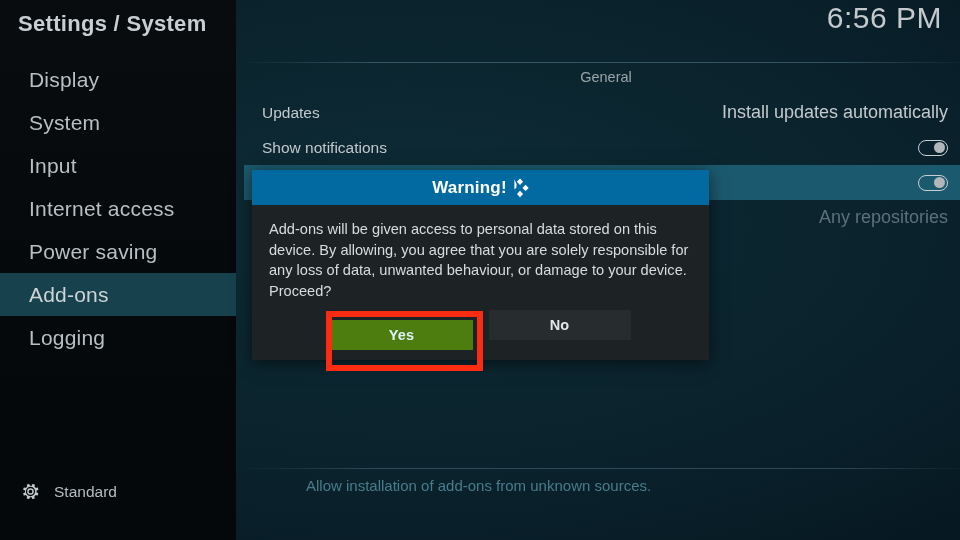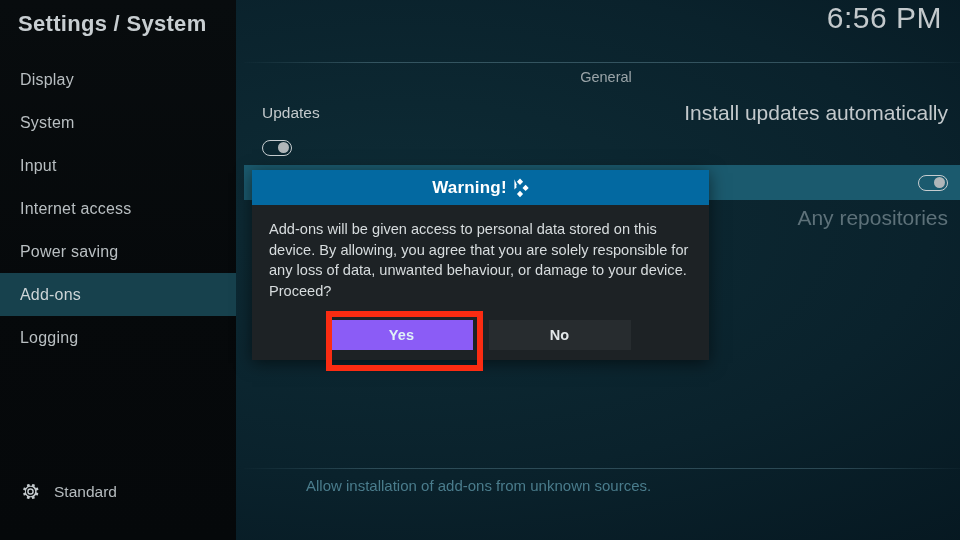--- a/index.html
+++ b/index.html
@@ -22,23 +22,23 @@
     position:absolute; left:0; top:0;
     width:236px; height:540px;
     background:linear-gradient(180deg,#080c0e 0%,#06090b 55%,#05080a 100%);
     z-index:5;
   }
   .sidebar-list { position:absolute; left:0; top:58px; width:236px; }
   .side-item {
     position:relative;
     height:43px;
     display:flex; align-items:center;
-    padding-left:20px;
+    padding-left:29px;
     color:#b9bfc2;
-    font-size:16px;
+    font-size:21px;
     letter-spacing:.2px;
     white-space:nowrap;
   }
   .side-item.selected {
     background:#17414d;
     color:#cdd4d7;
   }
 
   .profile {
     position:absolute; left:20px; bottom:38px;
@@ -78,21 +78,21 @@
   .rows { position:absolute; left:0; top:95px; width:724px; }
   .row {
     position:relative;
     height:35px;
     display:flex; align-items:center; justify-content:space-between;
     padding:0 20px 0 18px;
     gap:8px;
   }
   .row.hl { background:#1b5a6e; }
   .row-label { font-size:15.5px; color:#c3c9cc; white-space:nowrap; }
-  .row-value { font-size:21px; color:#c3c9cc; white-space:nowrap; }
+  .row-value { font-size:18px; color:#c3c9cc; white-space:nowrap; }
   .row-value.dim { color:#5d7179; }
 
   .toggle {
     width:30px; height:16px;
     border:1.6px solid #c7cdd0;
     border-radius:9px;
     position:relative;
     background:transparent;
   }
   .toggle .knob {
@@ -147,21 +147,21 @@
     display:flex;
     justify-content:center;
     gap:16px;
   }
   .dlg-btn {
     width:142px; height:30px;
     display:flex; align-items:center; justify-content:center;
     font-size:14.5px; font-weight:bold;
     letter-spacing:.2px;
   }
-  .dlg-btn.primary { background:#8b5cf6; color:#dff1f7; }
+  .dlg-btn.primary { background:#4d7c0f; color:#dff1f7;margin-top:10px; }
   .dlg-btn.secondary { background:#272c2f; color:#e2e7e9; }
 
   
   .annotation {
     position:absolute;
     left:326px; top:311px;
     width:157px; height:60px;
     border:6px solid #fb2c12;
     z-index:40;
     pointer-events:none;
@@ -219,20 +219,21 @@
     <div class="section-label">General</div>
 
     <div class="rows">
 
       <div class="row">
         <span class="row-label">Updates</span>
         <span class="row-value">Install updates automatically</span>
       </div>
 
       <div class="row">
+        <span class="row-label">Show notifications</span>
         <span class="toggle">
           <span class="knob"></span>
         </span>
       </div>
 
       <div class="row hl">
         <span class="row-label"></span>
         <span class="toggle">
           <span class="knob"></span>
         </span>

